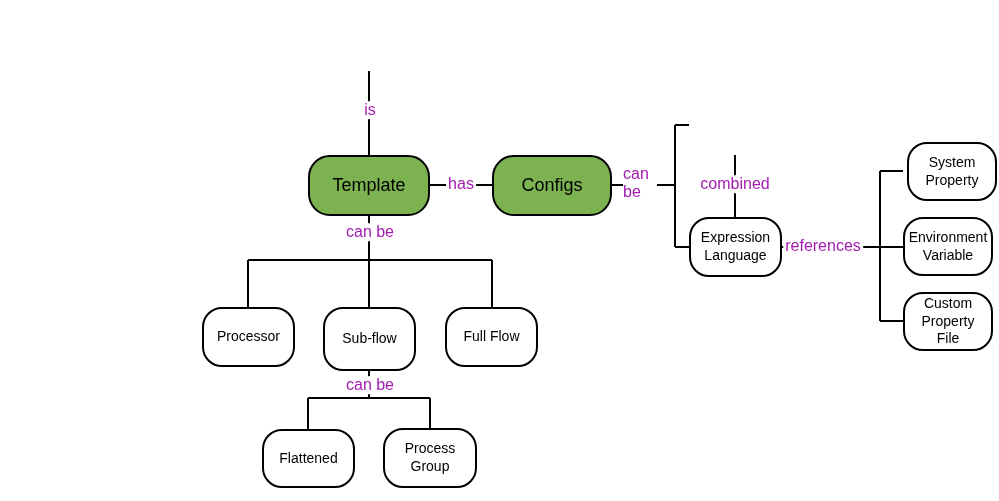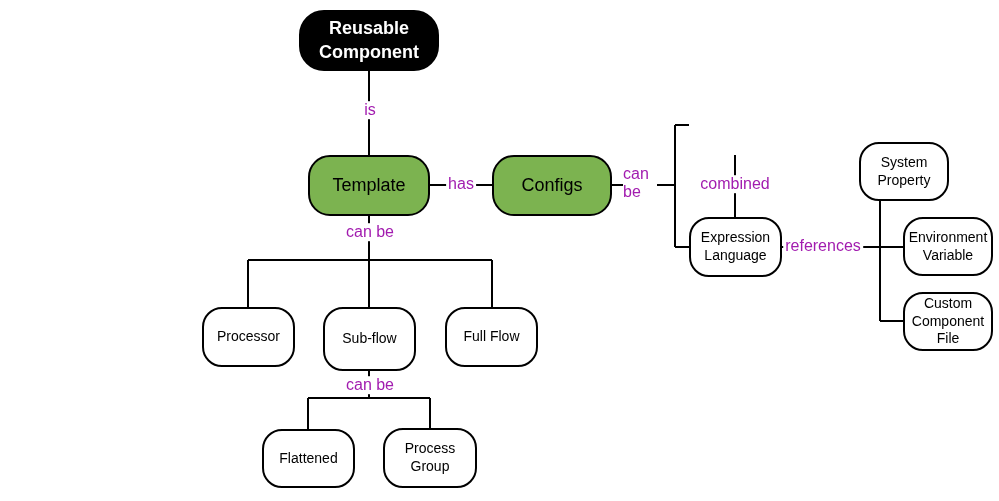--- a/index.html
+++ b/index.html
@@ -86,27 +86,26 @@
   <svg class="edges" viewBox="0 0 999 501" xmlns="http://www.w3.org/2000/svg">
     <path d="M369 71 L369 155"></path>
     <path d="M430 185 L492 185"></path>
     <path d="M369 216 L369 260 M248 260 L492 260 M248 260 L248 307 M369 260 L369 307 M492 260 L492 307"></path>
     <path d="M612 185 L675 185 M675 125 L675 247 M675 125 L689 125 M675 247 L689 247"></path>
     <path d="M735 155 L735 217"></path>
     <path d="M782 247 L903 247 M880 171 L880 321 M880 171 L903 171 M880 321 L903 321"></path>
     <path d="M369 367 L369 398 M308 398 L430 398 M308 398 L308 429 M430 398 L430 428"></path>
   </svg>
 
-  <div class="node black" style="left:299px; top:10px;  width:140px; height:61px;">Reusable Component</div>
   <div class="node green" style="left:308px; top:155px; width:122px; height:61px;">Template</div>
   <div class="node green" style="left:492px; top:155px; width:120px; height:61px;text-align:right;">Configs</div>
   <div class="node" style="left:689px; top:217px; width:93px;  height:60px;">Expression Language</div>
-  <div class="node" style="left:859px; top:142px; width:90px;  height:59px;">System Property</div>
+  <div class="node" style="left:907px; top:142px; width:90px;  height:59px;">System Property</div>
   <div class="node" style="left:903px; top:217px; width:90px;  height:59px;">Environment Variable</div>
-  <div class="node" style="left:903px; top:292px; width:90px;  height:59px;">Custom Component File</div>
+  <div class="node" style="left:903px; top:292px; width:90px;  height:59px;">Custom Property File</div>
   <div class="node" style="left:202px; top:307px; width:93px;  height:60px;">Processor</div>
   <div class="node" style="left:323px; top:307px; width:93px;  height:64px;">Sub-flow</div>
   <div class="node" style="left:262px; top:429px; width:93px;  height:59px;">Flattened</div>
   <div class="node" style="left:445px; top:307px; width:93px;  height:60px;">Full Flow</div>
   <div class="node" style="left:383px; top:428px; width:94px;  height:60px;">Process Group</div>
 
   <span class="edge-label" style="left:370px; top:110px;">is</span>
   <span class="edge-label" style="left:461px; top:184px;">has</span>
   <span class="edge-label" style="left:370px; top:232px;">can be</span>
   <span class="edge-label wrap" style="left:623px; top:183px;">can be</span>

